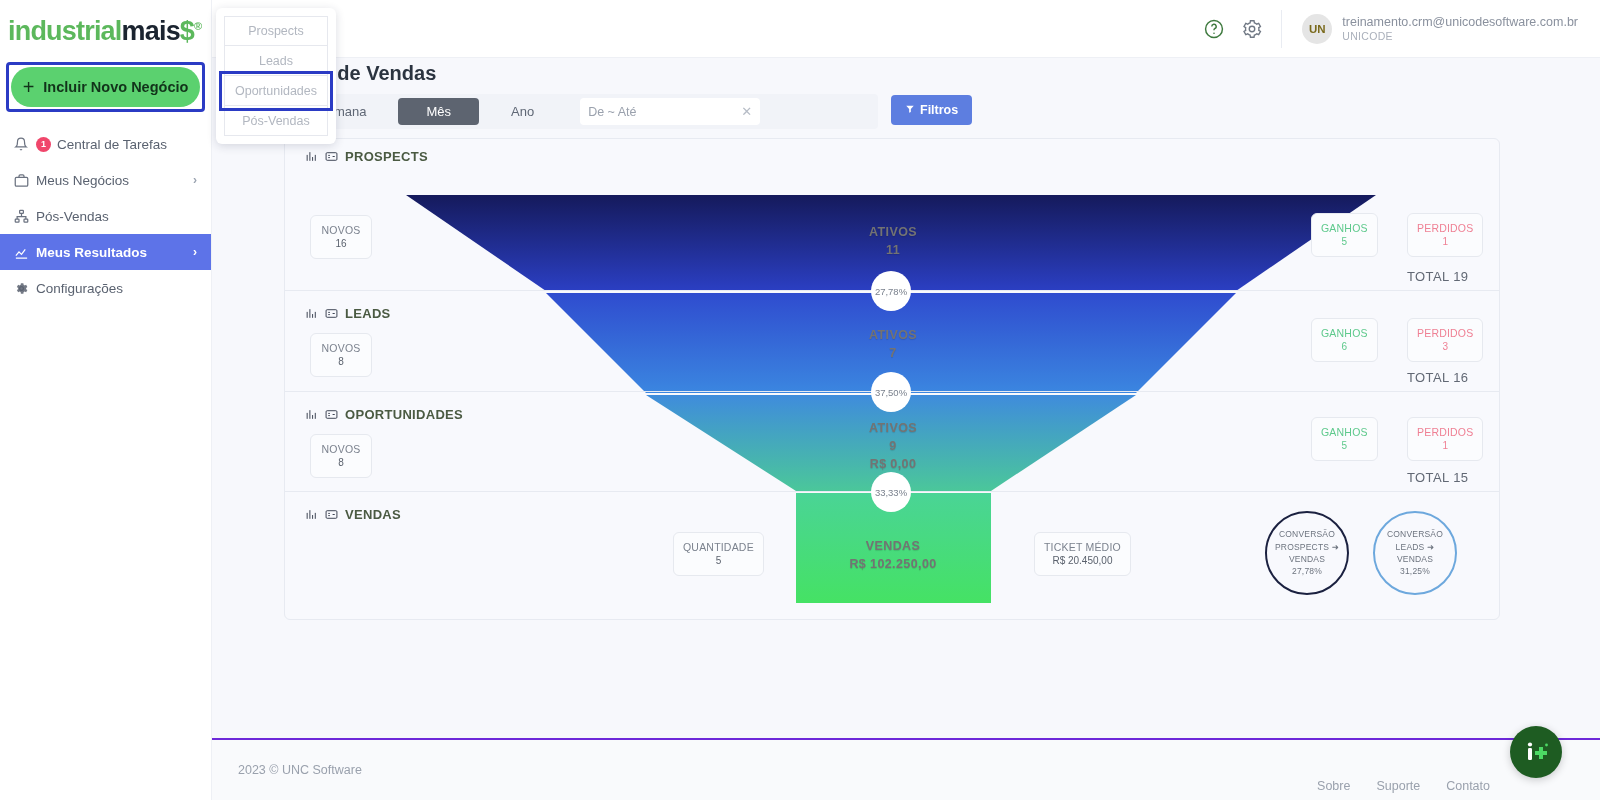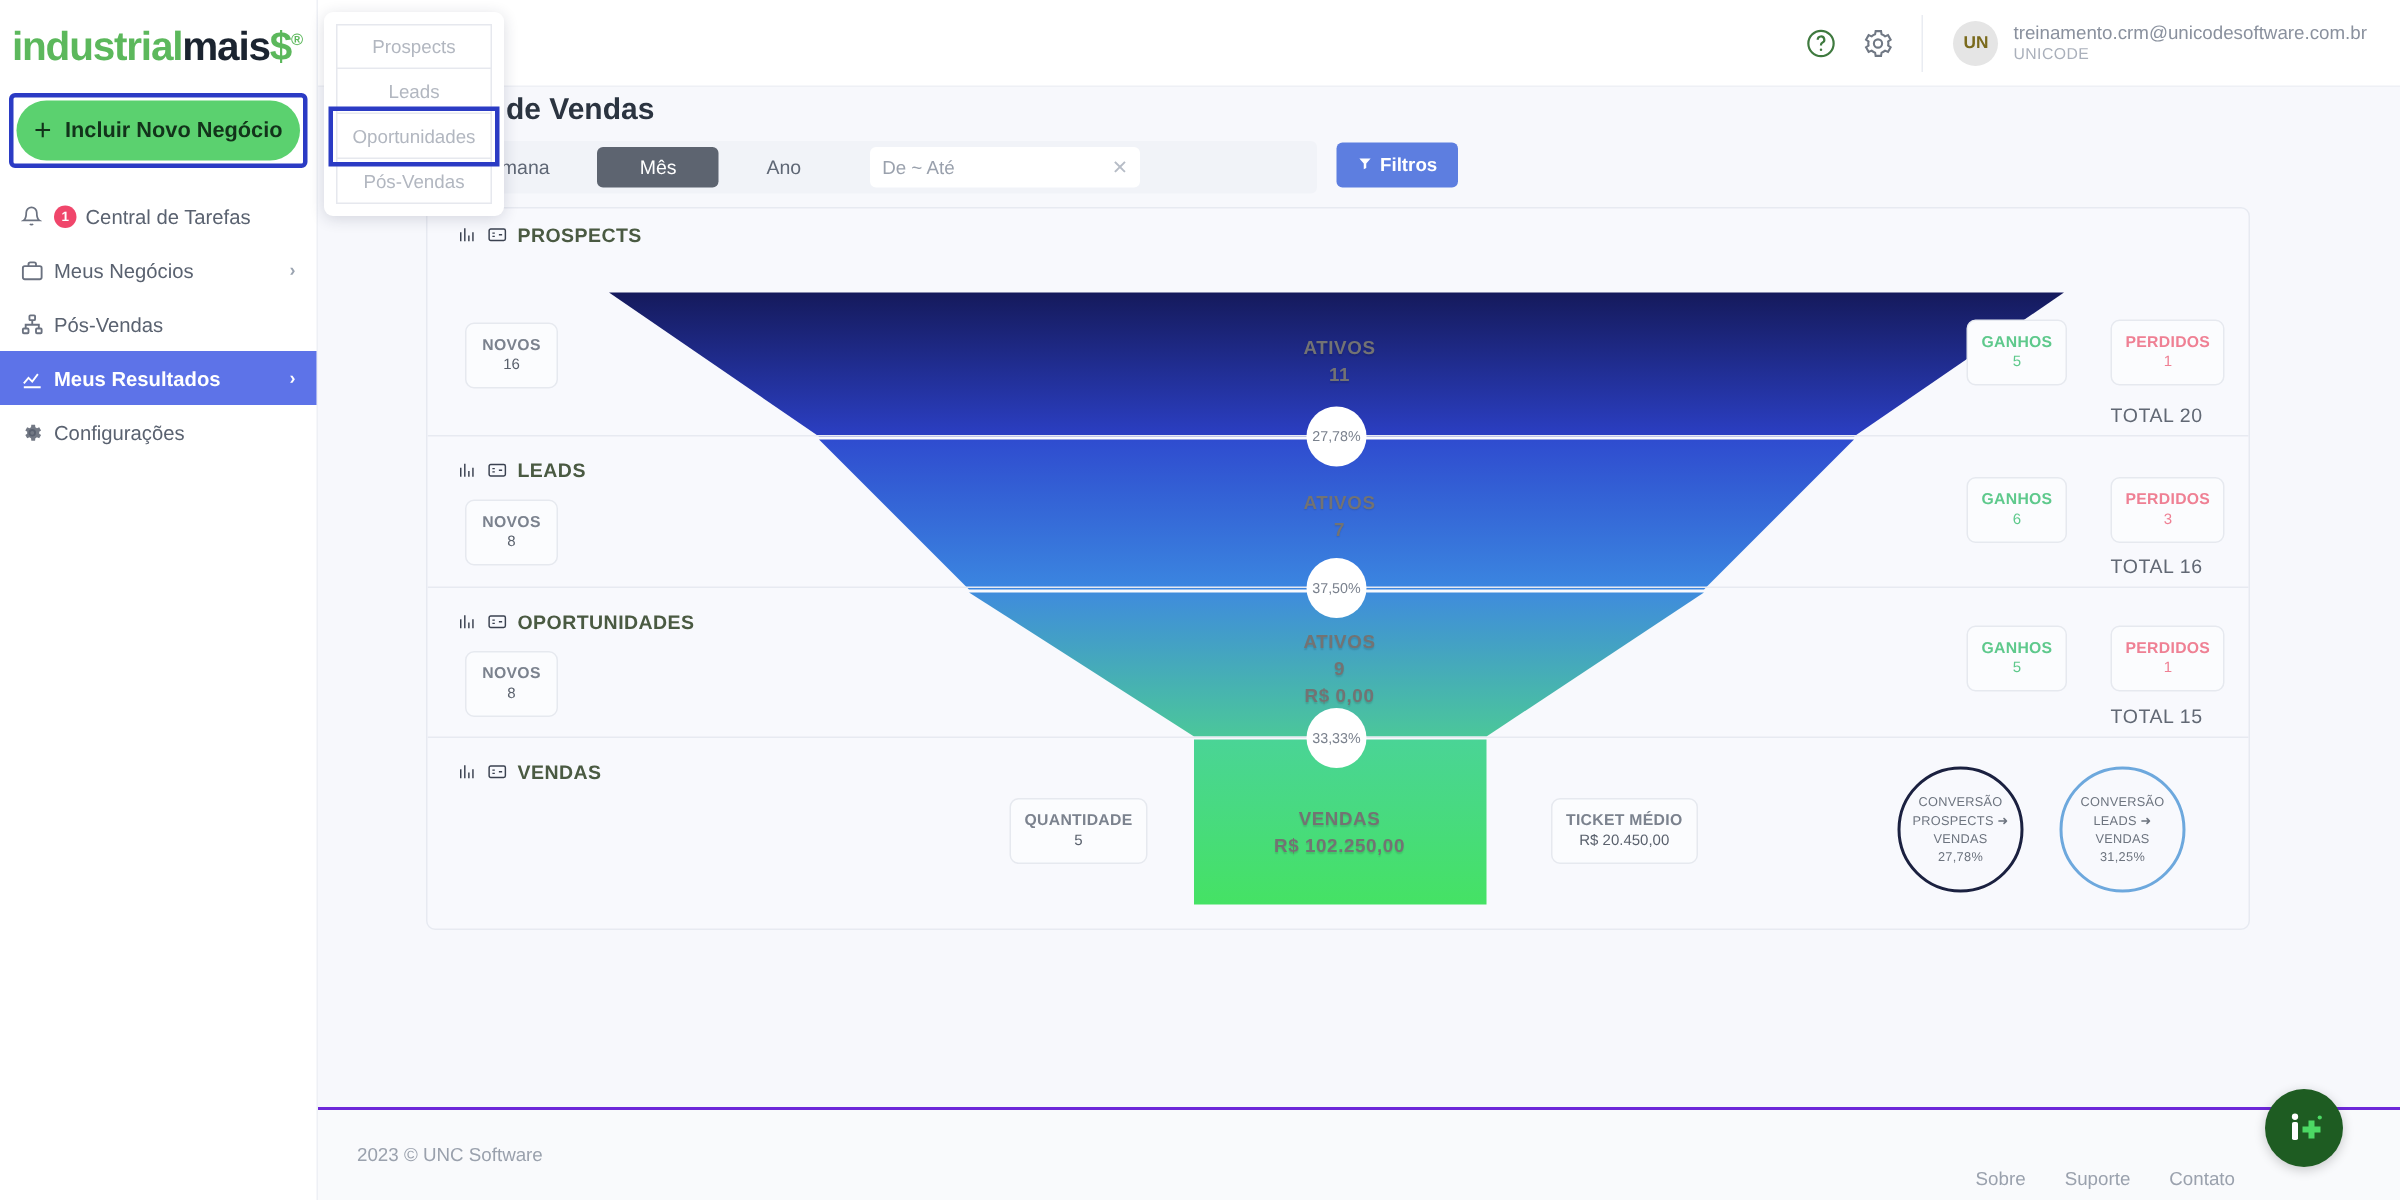--- a/index.html
+++ b/index.html
@@ -180,21 +180,21 @@
   }
   .stage-head .mini { color: #444b55; display: flex; align-items: center; }
 
   .chip {
     position: absolute; z-index: 6;
     min-width: 62px;
     background: #fbfcfe; border: 1px solid #e6e9ef; border-radius: 6px;
     text-align: center; padding: 7px 9px;
     line-height: 1.35;
   }
-  .chip .k { font-size: 10.5px; color: #7b828e; letter-spacing: .2px; font-weight: bold; }
+  .chip .k { font-size: 10.5px; color: #7b828e; letter-spacing: .2px; }
   .chip .v { font-size: 10px; color: #5a616d; }
   .chip.win .k { color: #5ec98c; }
   .chip.win .v { color: #5ec98c; }
   .chip.lose .k { color: #ef8094; }
   .chip.lose .v { color: #ef8094; }
 
   .total {
     position: absolute; z-index: 6;
     font-size: 13px; color: #616874; letter-spacing: .4px;
   }
@@ -425,21 +425,21 @@
       <div>11</div>
     </div>
     <div class="chip win" style="left:1026px; top:74px;">
       <div class="k">GANHOS</div>
       <div class="v">5</div>
     </div>
     <div class="chip lose" style="left:1122px; top:74px;">
       <div class="k">PERDIDOS</div>
       <div class="v">1</div>
     </div>
-    <div class="total" style="left:1122px; top:130px;">TOTAL 20</div>
+    <div class="total" style="left:1122px; top:130px;">TOTAL 19</div>
     <div class="pct-bubble" style="left:586px; top:132px;">27,78%</div>
 
     <div class="stage-head" style="left:20px; top:167px;">
       <span class="mini">
         <svg width="13" height="13" viewBox="0 0 24 24" fill="none" stroke="#3a4150" stroke-width="1.8">
             <path d="M4 20V9M9 20V4M14 20v-7M19 20v-11"></path>
           </svg>
       </span>
       <span class="mini">
         <svg width="13" height="13" viewBox="0 0 24 24" fill="none" stroke="#3a4150" stroke-width="1.8">

